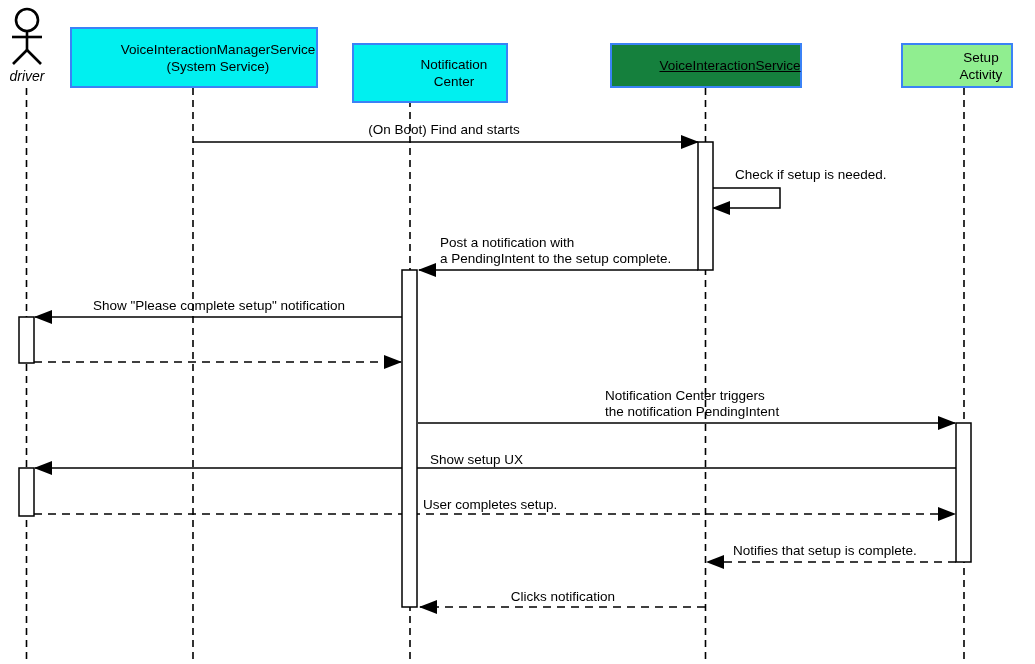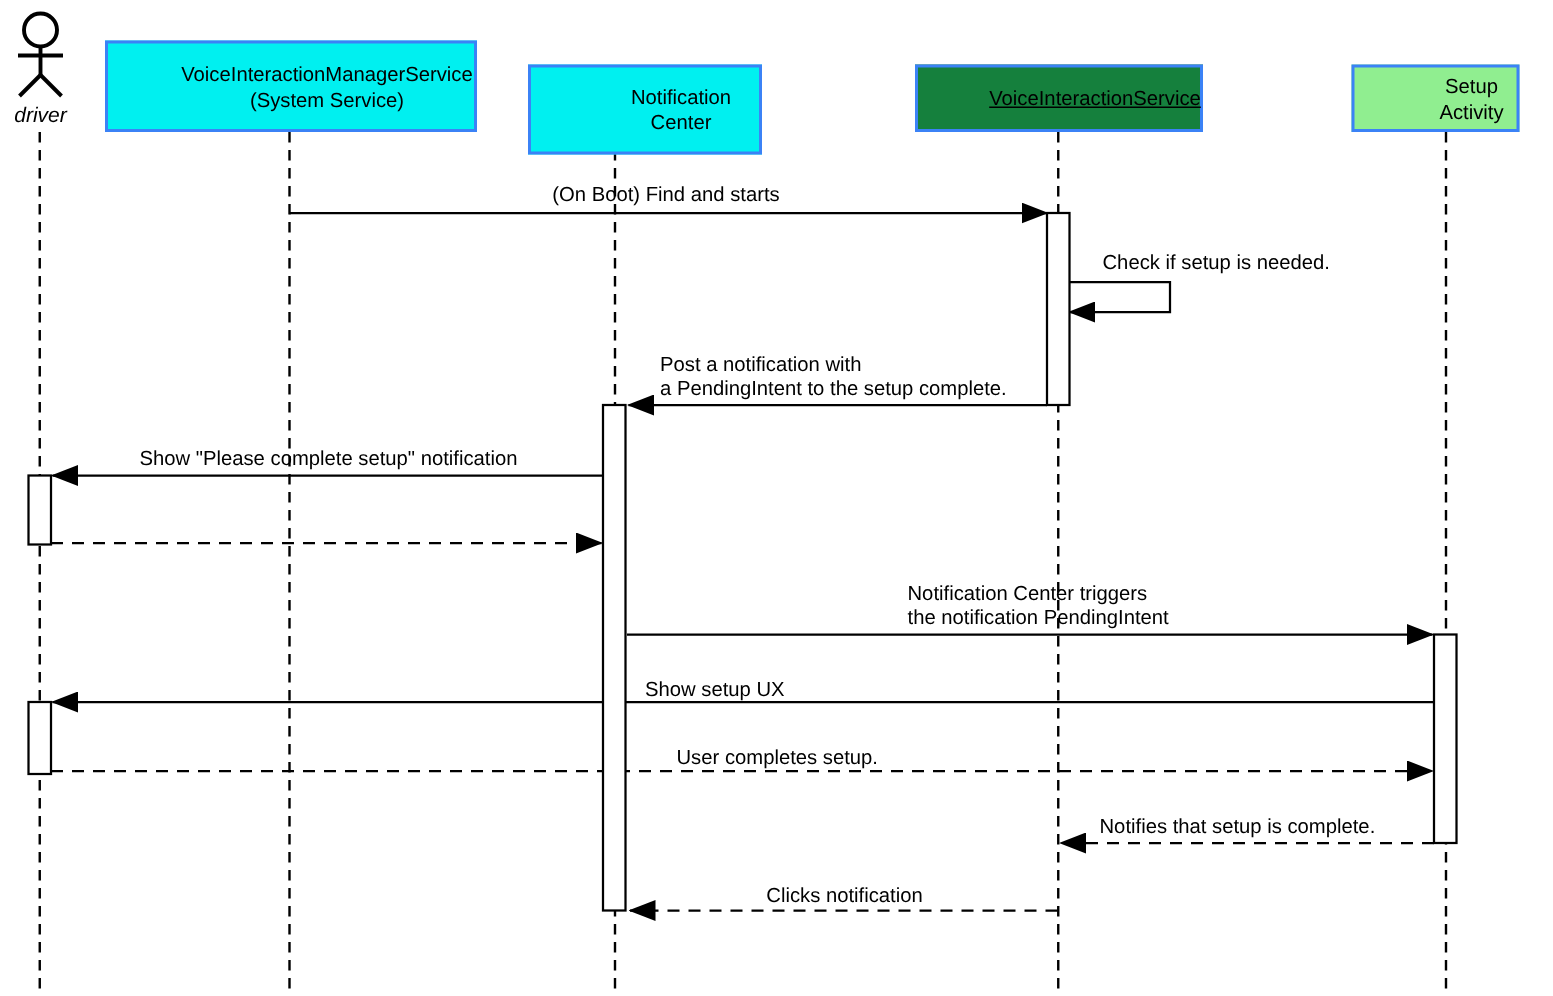--- a/index.html
+++ b/index.html
@@ -107,17 +107,17 @@
   </div>
 
   <div class="msg-label center" style="left:344px; top:122px; width:200px;">(On Boot) Find and starts</div>
   <div class="msg-label" style="left:735px; top:167px;">Check if setup is needed.</div>
   <div class="msg-label" style="left:440px; top:235px;">Post a notification with
 a PendingIntent to the setup complete.</div>
   <div class="msg-label center" style="left:69px; top:298px; width:300px;">Show "Please complete setup" notification</div>
   <div class="msg-label" style="left:593px; top:388px;margin-left:12px;">Notification Center triggers
 the notification PendingIntent</div>
   <div class="msg-label" style="left:430px; top:452px;">Show setup UX</div>
-  <div class="msg-label" style="left:423px; top:497px;margin-left:28px;">User completes setup.</div>
+  <div class="msg-label" style="left:423px; top:497px;">User completes setup.</div>
   <div class="msg-label" style="left:733px; top:543px;text-align:center;">Notifies that setup is complete.</div>
   <div class="msg-label center" style="left:463px; top:589px; width:200px;">Clicks notification</div>
 
 </div>
 
 </body></html>

